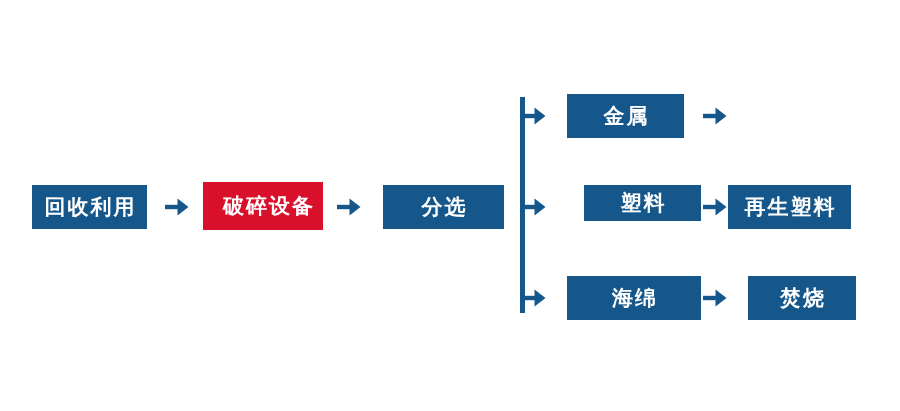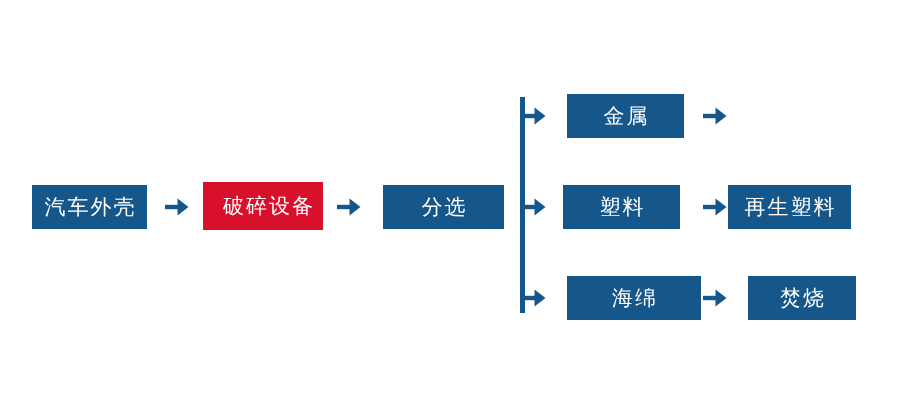--- a/index.html
+++ b/index.html
@@ -15,21 +15,21 @@
     background: var(--bg, #ffffff);
     overflow: hidden;
   }
   .box {
     position: absolute;
     display: flex;
     align-items: center;
     justify-content: center;
     color: var(--text, #ffffff);
     font-size: 21px;
-    font-weight: normal;
+    font-weight: bold;
     letter-spacing: 2px;
     padding-left: 2px;
     box-sizing: border-box;
     white-space: nowrap;
   }
   .box.blue { background: var(--blue, #15578A); }
   .box.red  { background: var(--red, #D8102B); padding-left: 12px; }
   .arrow {
     position: absolute;
     display: block;
@@ -39,21 +39,21 @@
   .vline {
     position: absolute;
     background: var(--blue, #15578A);
   }
 </style>
 </head>
 <body>
 
 <div class="canvas">
 
-  <div class="box blue" style="left:32px;top:185px;width:115px;height:44px">汽车外壳</div>
+  <div class="box blue" style="left:32px;top:185px;width:115px;height:44px">回收利用</div>
 
   <svg class="arrow" style="left:164px;top:195px" width="26" height="24" viewBox="0 0 26 24">
     <path class="stem" d="M1 12 H15"></path>
     <polygon class="head" points="13.5,3.5 24.5,12 13.5,20.5"></polygon>
   </svg>
 
   <div class="box red" style="left:203px;top:182px;width:120px;height:48px">破碎设备</div>
 
   <svg class="arrow" style="left:336px;top:195px" width="26" height="24" viewBox="0 0 26 24">
     <path class="stem" d="M1 12 H15"></path>
@@ -71,21 +71,21 @@
   <svg class="arrow" style="left:521px;top:195px" width="26" height="24" viewBox="0 0 26 24">
     <path class="stem" d="M1 12 H15"></path>
     <polygon class="head" points="13.5,3.5 24.5,12 13.5,20.5"></polygon>
   </svg>
   <svg class="arrow" style="left:521px;top:286px" width="26" height="24" viewBox="0 0 26 24">
     <path class="stem" d="M1 12 H15"></path>
     <polygon class="head" points="13.5,3.5 24.5,12 13.5,20.5"></polygon>
   </svg>
 
   <div class="box blue" style="left:567px;top:94px;width:117px;height:44px">金属</div>
-  <div class="box blue" style="left:563px;top:185px;width:117px;height:44px">塑料</div>
+  <div class="box blue" style="left:584px;top:185px;width:117px;height:36px">塑料</div>
   <div class="box blue" style="left:567px;top:276px;width:134px;height:44px">海绵</div>
 
   <svg class="arrow" style="left:702px;top:104px" width="26" height="24" viewBox="0 0 26 24">
     <path class="stem" d="M1 12 H15"></path>
     <polygon class="head" points="13.5,3.5 24.5,12 13.5,20.5"></polygon>
   </svg>
   <svg class="arrow" style="left:702px;top:195px" width="26" height="24" viewBox="0 0 26 24">
     <path class="stem" d="M1 12 H15"></path>
     <polygon class="head" points="13.5,3.5 24.5,12 13.5,20.5"></polygon>
   </svg>

